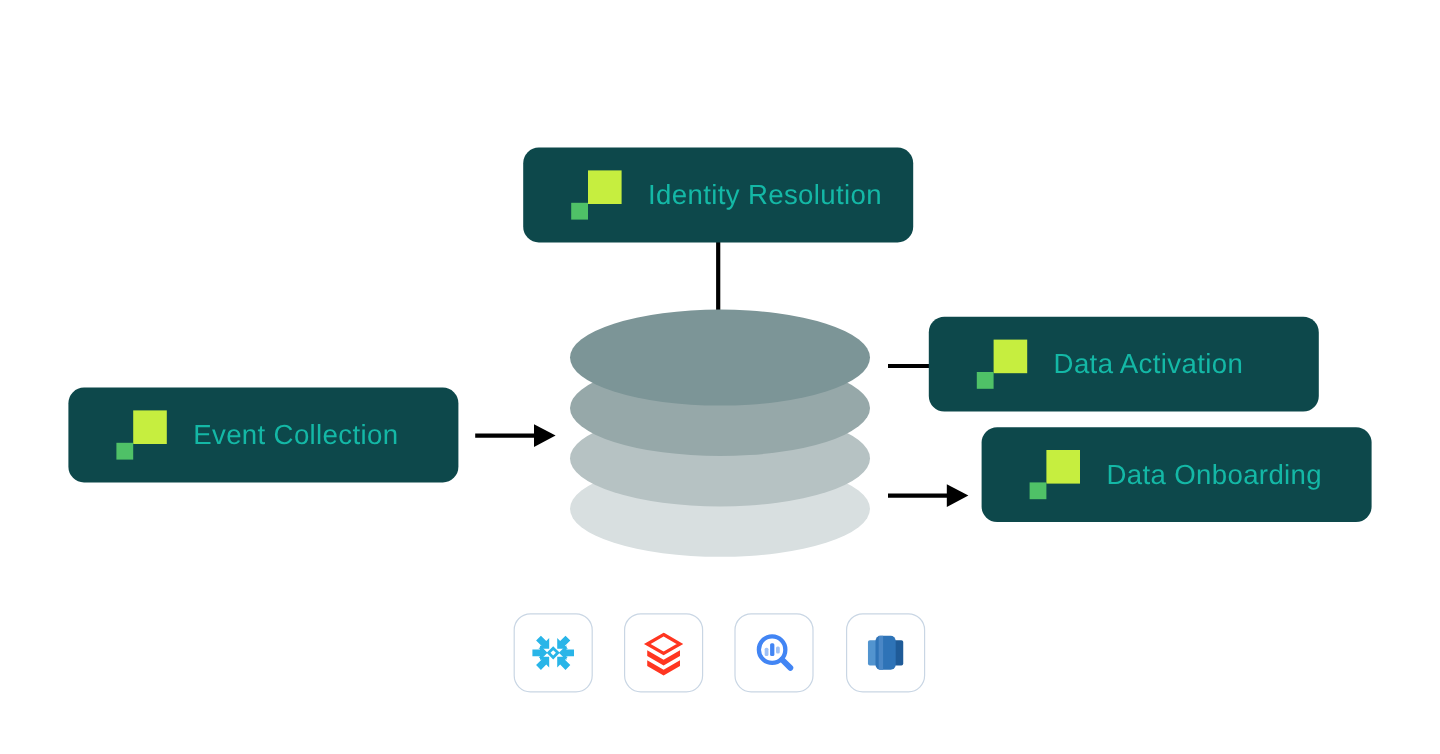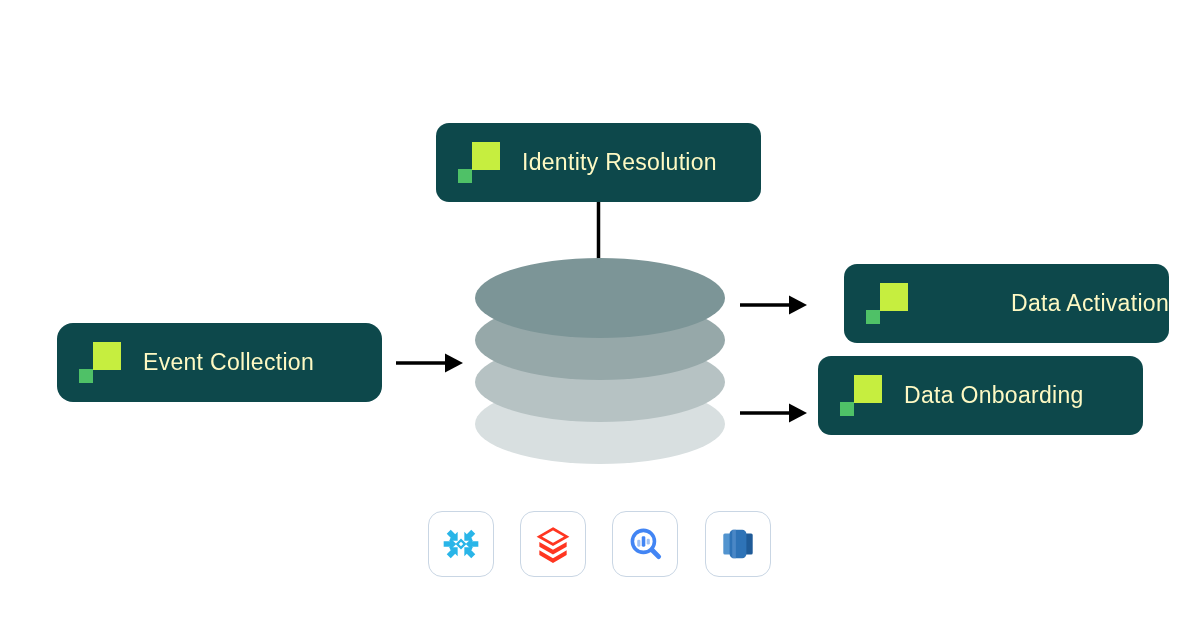--- a/index.html
+++ b/index.html
@@ -4,29 +4,29 @@
 <style>
   html,body{margin:0;padding:0;background:#ffffff;}
   .canvas{
     position:relative;width:1200px;height:628px;background:#ffffff;
     font-family:"Liberation Sans",sans-serif;overflow:hidden;
   }
   
   .node{
     position:absolute;width:325px;height:79px;background:#0d484b;
     border-radius:13px;display:flex;align-items:center;
-    padding-left:22px;box-sizing:border-box;color:#fef9c3;
+    padding-left:40px;box-sizing:border-box;color:#14b8a6;
   }
   .node-label{font-size:23px;margin-left:22px;letter-spacing:.3px;white-space:nowrap;}
   .logo{position:relative;width:42px;height:42px;flex:0 0 auto;}
   .sq-big{position:absolute;left:14px;top:0;width:28px;height:28px;background:#c6ee3f;}
   .sq-small{position:absolute;left:0;top:27px;width:14px;height:14px;background:#4fc167;}
   #node-identity{left:436px;top:123px;}
-  #node-event{left:57px;top:323px;border-radius:16px;}
-  #node-activation{left:844px;top:264px;justify-content:space-between;}
+  #node-event{left:57px;top:323px;}
+  #node-activation{left:774px;top:264px;}
   #node-onboarding{left:818px;top:356px;}
   
   .layer{position:absolute;left:475px;width:250px;height:80px;border-radius:50%;}
   .layer-1{top:258px;background:#7c9597;z-index:8;}
   .layer-2{top:300px;background:#96a8a9;z-index:7;}
   .layer-3{top:342px;background:#b6c2c3;z-index:6;}
   .layer-4{top:384px;background:#d8dfe0;z-index:5;}
   
   .connectors{position:absolute;left:0;top:0;z-index:1;}
   .node{z-index:10;}

